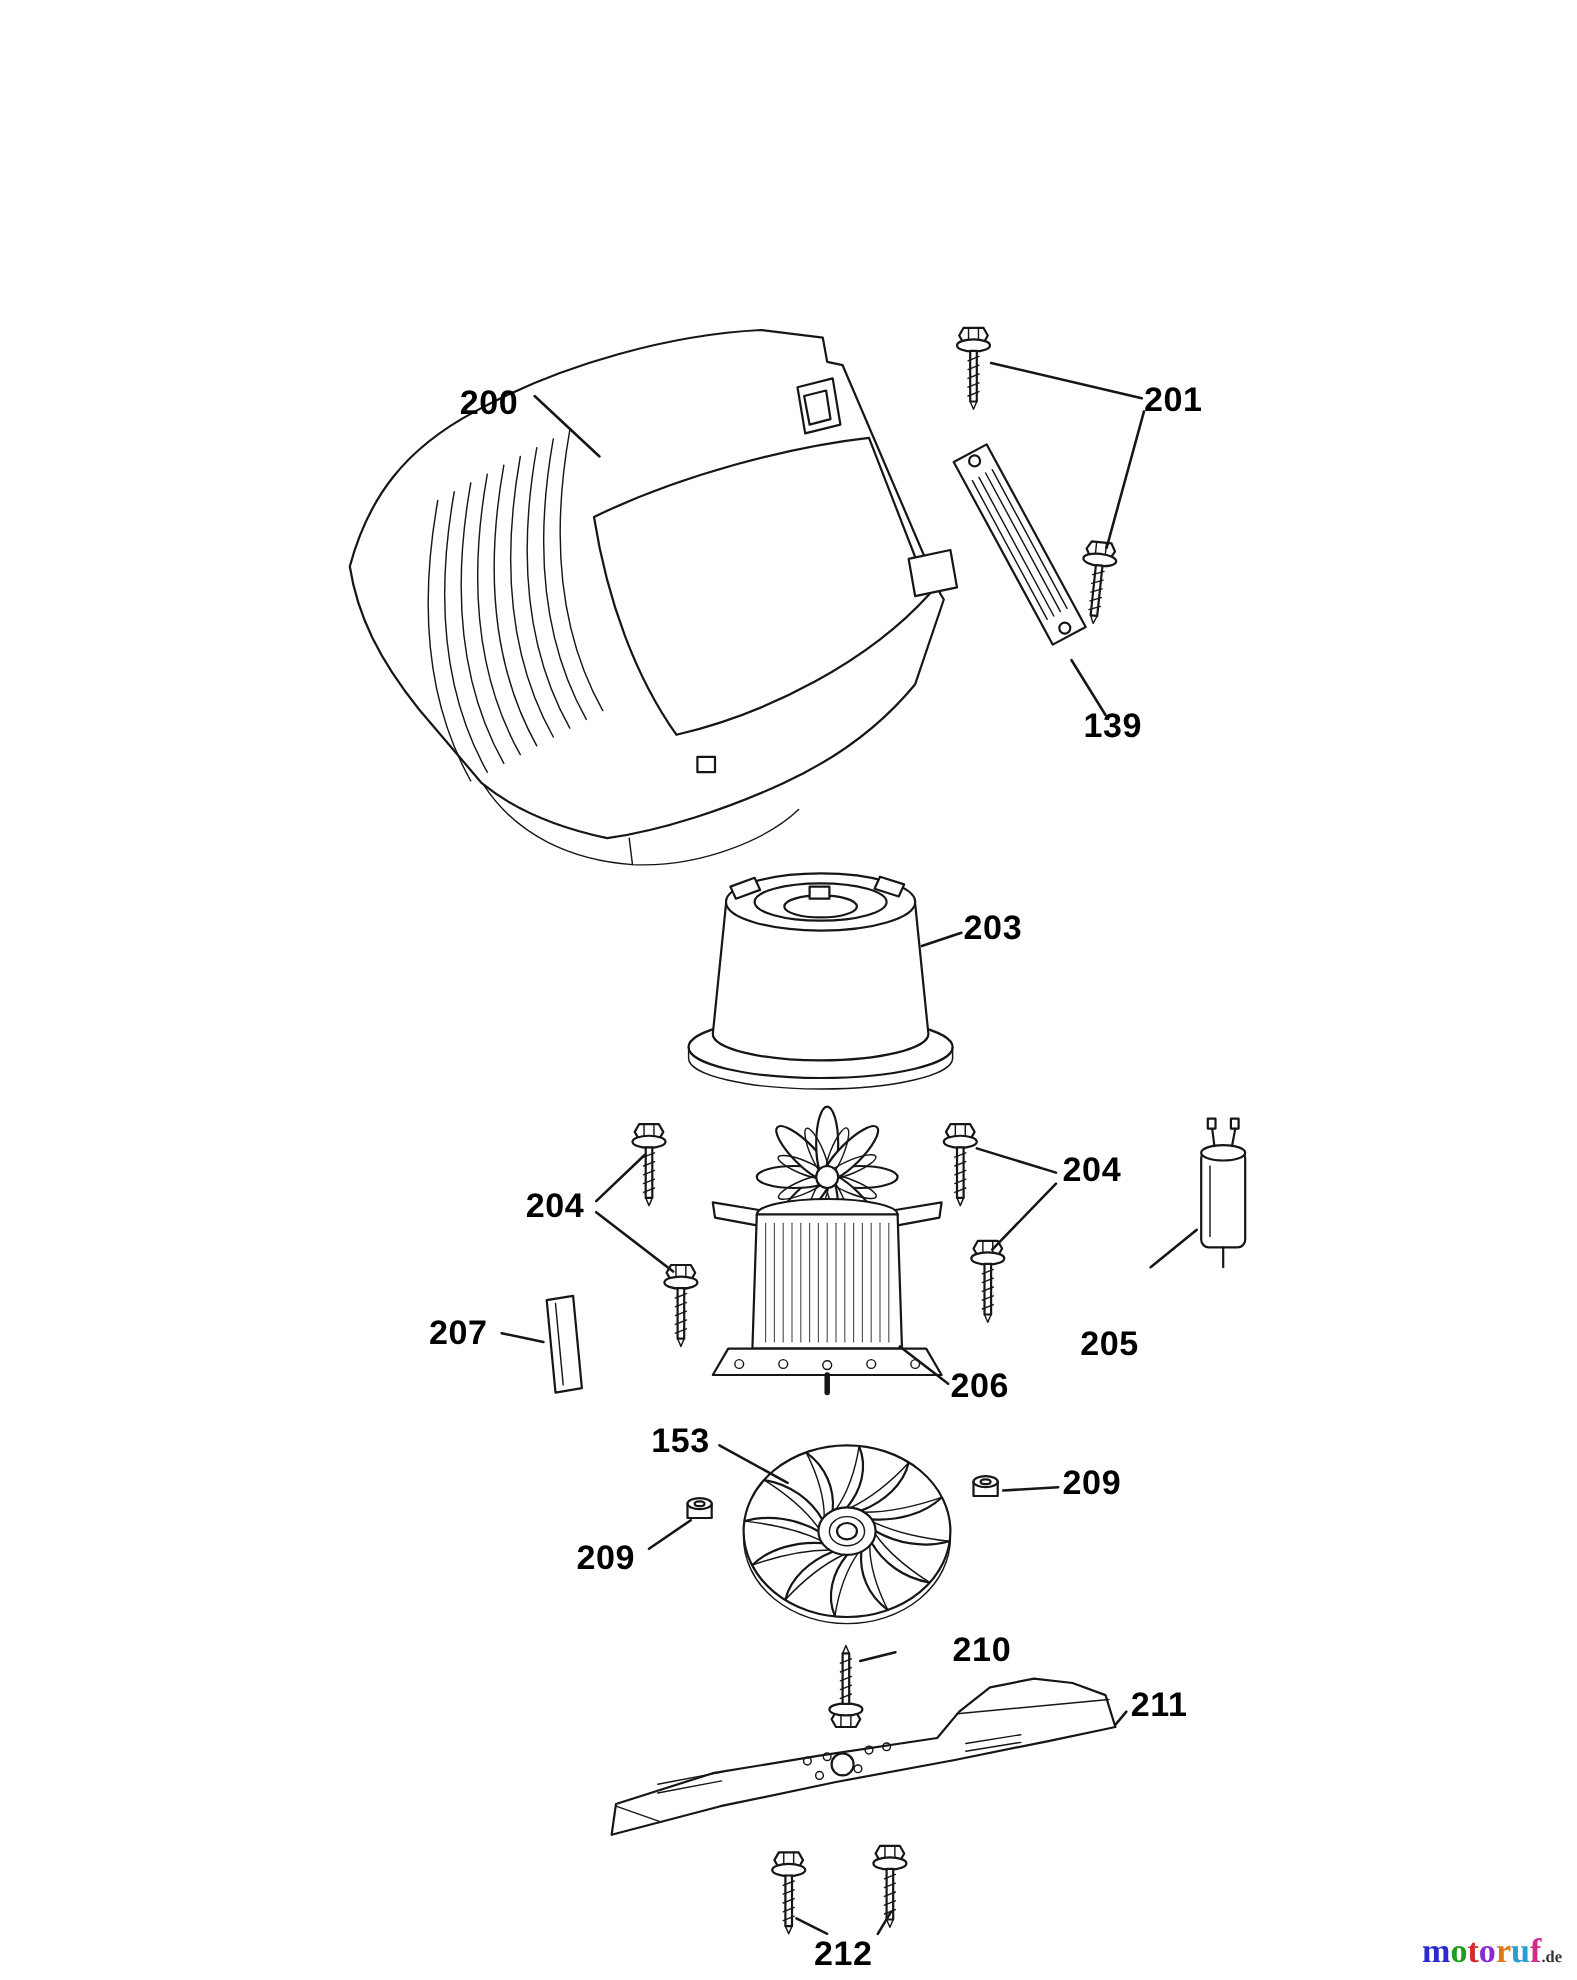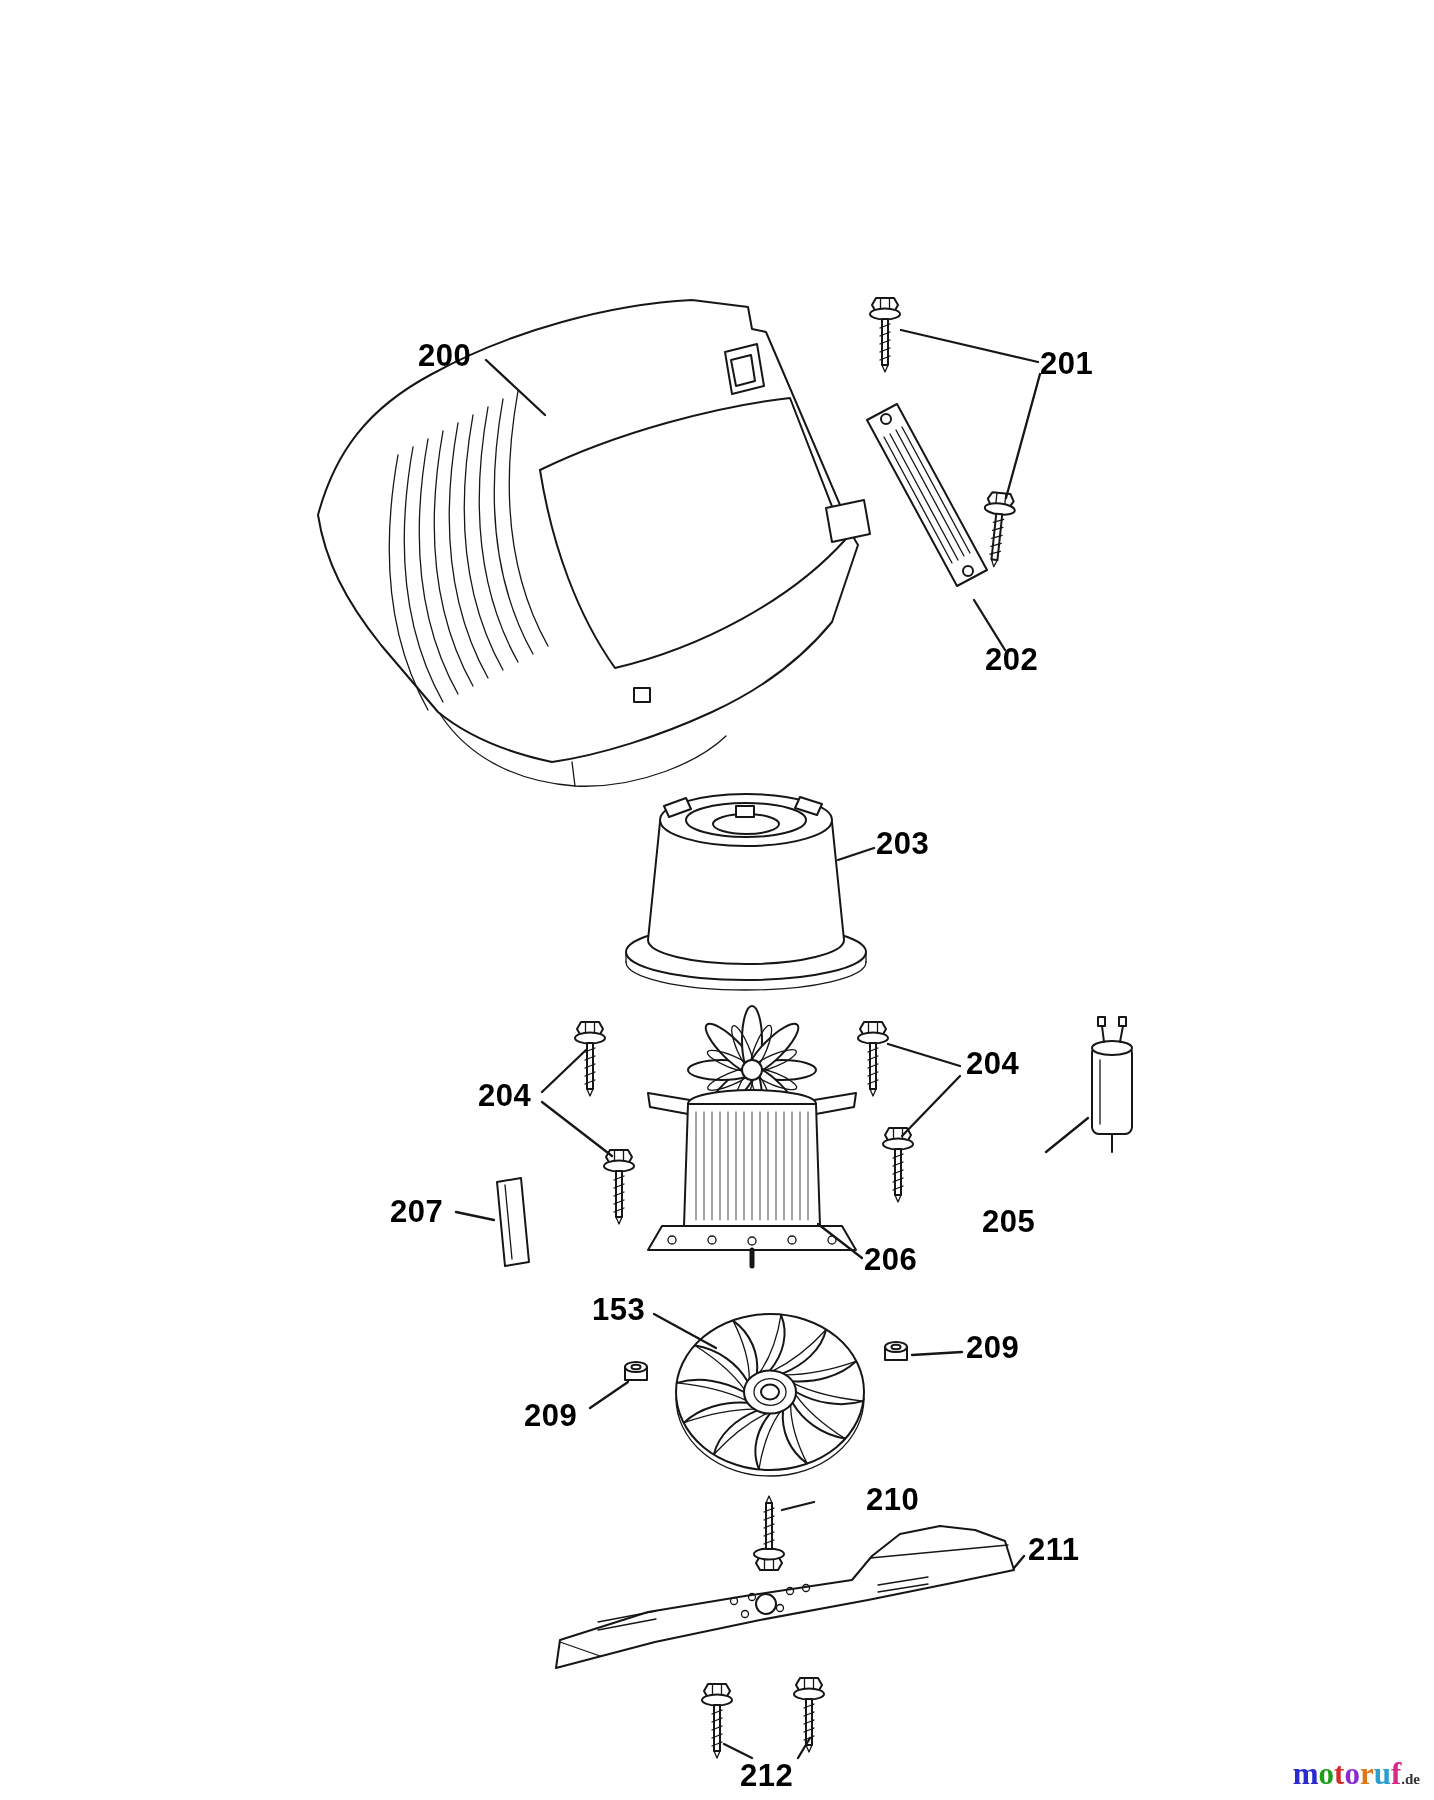--- a/index.html
+++ b/index.html
@@ -257,23 +257,23 @@
     <line class="lead" x1="654" y1="1314" x2="716" y2="1348"></line>
     <line class="lead" x1="590" y1="1408" x2="628" y2="1382"></line>
     <line class="lead" x1="962" y1="1352" x2="912" y2="1355"></line>
     <line class="lead" x1="814" y1="1502" x2="782" y2="1510"></line>
     <line class="lead" x1="1024" y1="1556" x2="1014" y2="1568"></line>
     <line class="lead" x1="752" y1="1758" x2="724" y2="1744"></line>
     <line class="lead" x1="798" y1="1758" x2="810" y2="1738"></line>
   </g>
 </svg>
 
-<div class="part-label" style="left:418px;top:338px">200</div>
+<div class="part-label" style="left:418px;top:348px">200</div>
 <div class="part-label" style="left:1040px;top:346px">201</div>
-<div class="part-label" style="left:985px;top:642px">202</div>
+<div class="part-label" style="left:985px;top:642px">139</div>
 <div class="part-label" style="left:876px;top:826px">203</div>
 <div class="part-label" style="left:478px;top:1078px">204</div>
 <div class="part-label" style="left:966px;top:1046px">204</div>
 <div class="part-label" style="left:982px;top:1204px">205</div>
 <div class="part-label" style="left:864px;top:1242px">206</div>
 <div class="part-label" style="left:390px;top:1194px">207</div>
 <div class="part-label" style="left:592px;top:1292px">153</div>
 <div class="part-label" style="left:524px;top:1398px">209</div>
 <div class="part-label" style="left:966px;top:1330px">209</div>
 <div class="part-label" style="left:866px;top:1482px">210</div>

